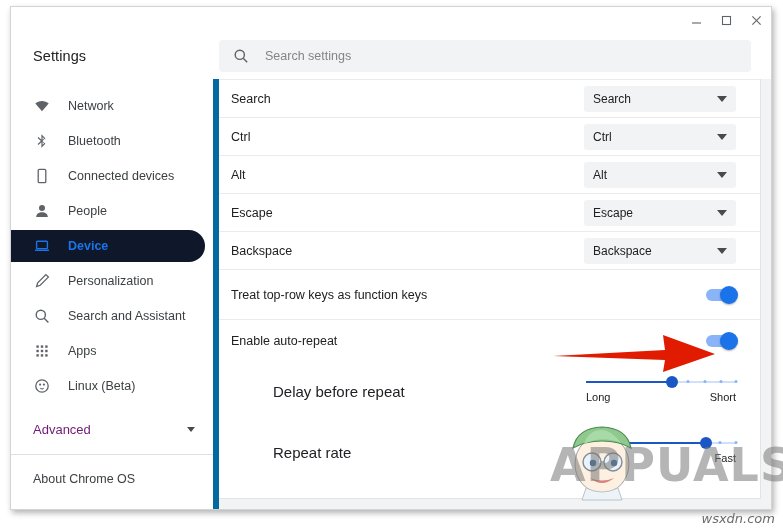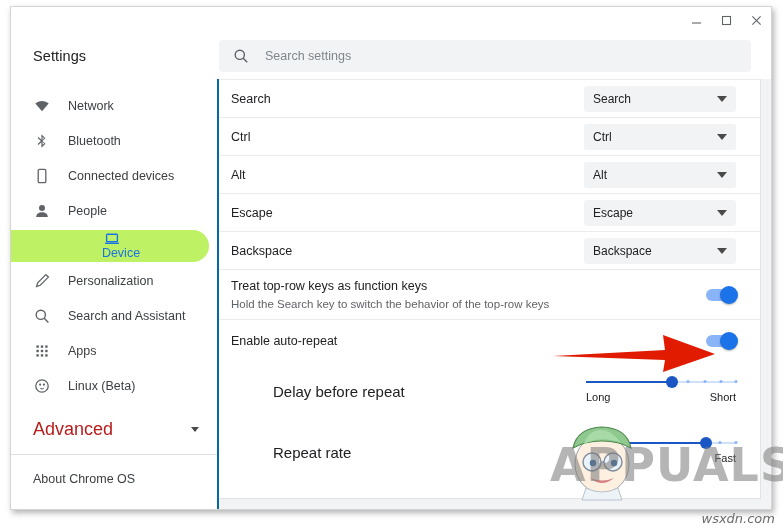--- a/index.html
+++ b/index.html
@@ -95,62 +95,61 @@
   .body {
     position: absolute;
     left: 0; top: 72px;
     right: 0; bottom: 0;
     display: flex;
     background: #ffffff;
   }
   .sidebar {
     width: 208px;
     flex: none;
-    border-right: 2px solid #0369a1;
+    border-right: 6px solid #0369a1;
     padding-top: 8px;
     box-sizing: border-box;
     background: #ffffff;
   }
   .nav-item {
     height: 32px;
     display: flex;
     align-items: center;
     padding-left: 22px;
     margin: 3px 8px 3px 0;
     border-radius: 0 16px 16px 0;
     font-size: 12.5px;
     color: #3c4043;
     cursor: default;
   }
   .nav-item.selected {
-    background: #bef264;
+    background: #0f172a;
     color: #1a73e8;
-    font-weight: normal;
-    flex-direction: column;
+    font-weight: bold;
   }
   .nav-item.selected .nav-icon { color: #1a73e8; }
   .nav-icon {
     width: 17px; height: 17px;
     flex: none;
     color: #5f6368;
     margin-right: 18px;
     display: flex;
     align-items: center;
     justify-content: center;
   }
   .nav-icon svg { display: block; }
   .nav-label { line-height: 1; }
 
   .advanced-row {
     height: 34px;
     display: flex;
     align-items: center;
     padding: 0 18px 0 22px;
-    font-size: 18px;
-    color: #b91c1c;
+    font-size: 13px;
+    color: #701a75;
     margin-top: 10px;
   }
   .advanced-row .sp { flex: 1; }
   .sidebar-sep {
     height: 1px;
     background: #e0e0e0;
     margin: 8px 0 0 0;
   }
   .about-row {
     height: 36px;
@@ -550,21 +549,20 @@
             <span class="spacer"></span>
             <div class="select">
               <span class="sel-val">Backspace</span>
               <span class="caret"></span>
             </div>
           </div>
 
           <div class="row" style="min-height:50px;">
             <div class="two-line">
               <span class="main-text">Treat top-row keys as function keys</span>
-              <span class="sub-text">Hold the Search key to switch the behavior of the top-row keys</span>
             </div>
             <span class="spacer"></span>
             <div class="toggle">
               <div class="knob"></div>
             </div>
           </div>
 
           <div class="row" style="min-height:42px;">
             <span class="label">Enable auto-repeat</span>
             <span class="spacer"></span>

